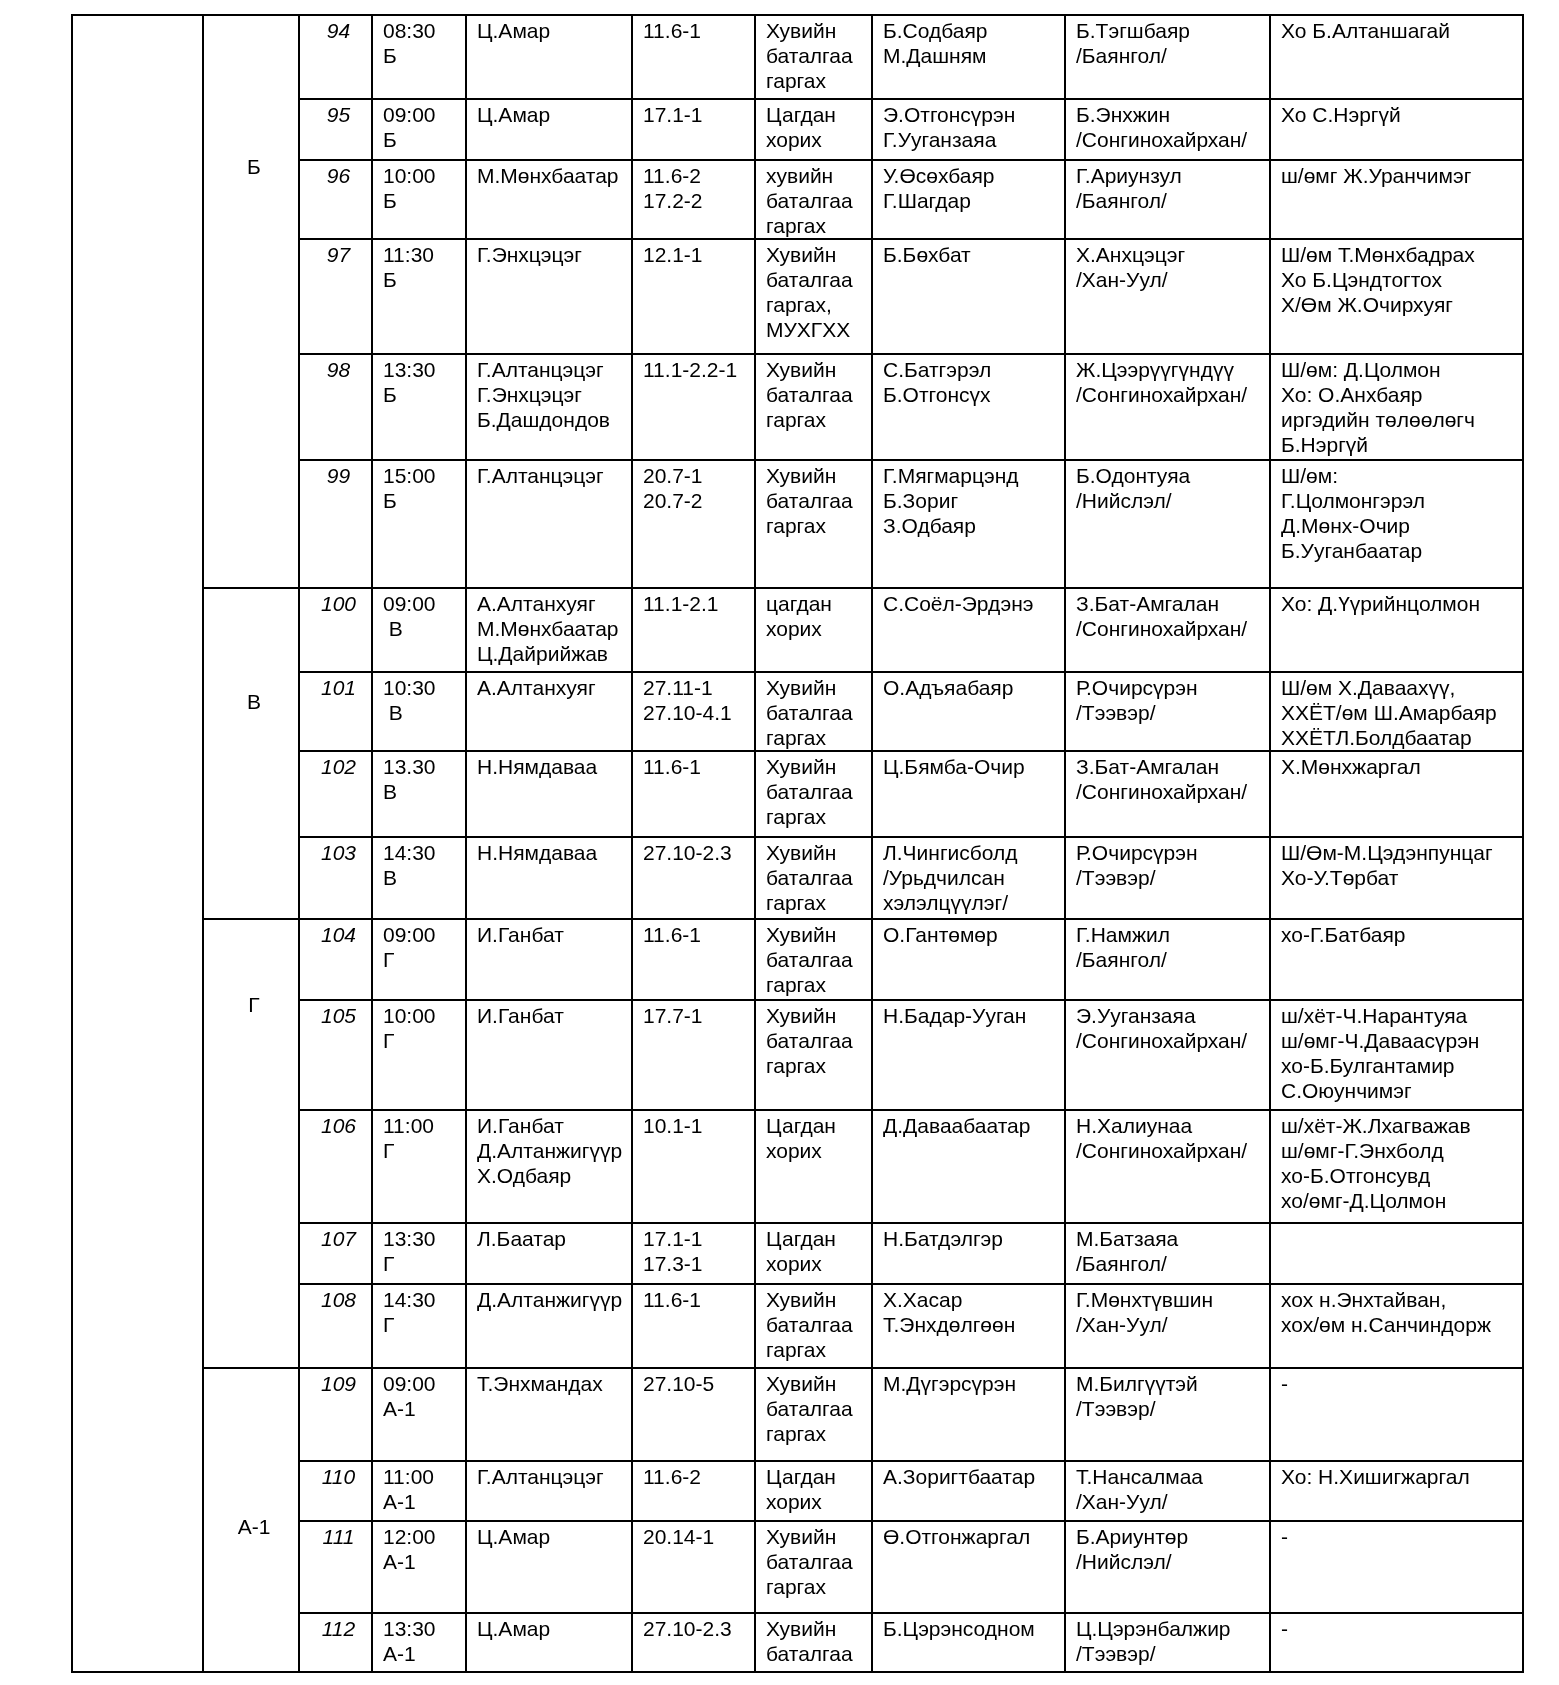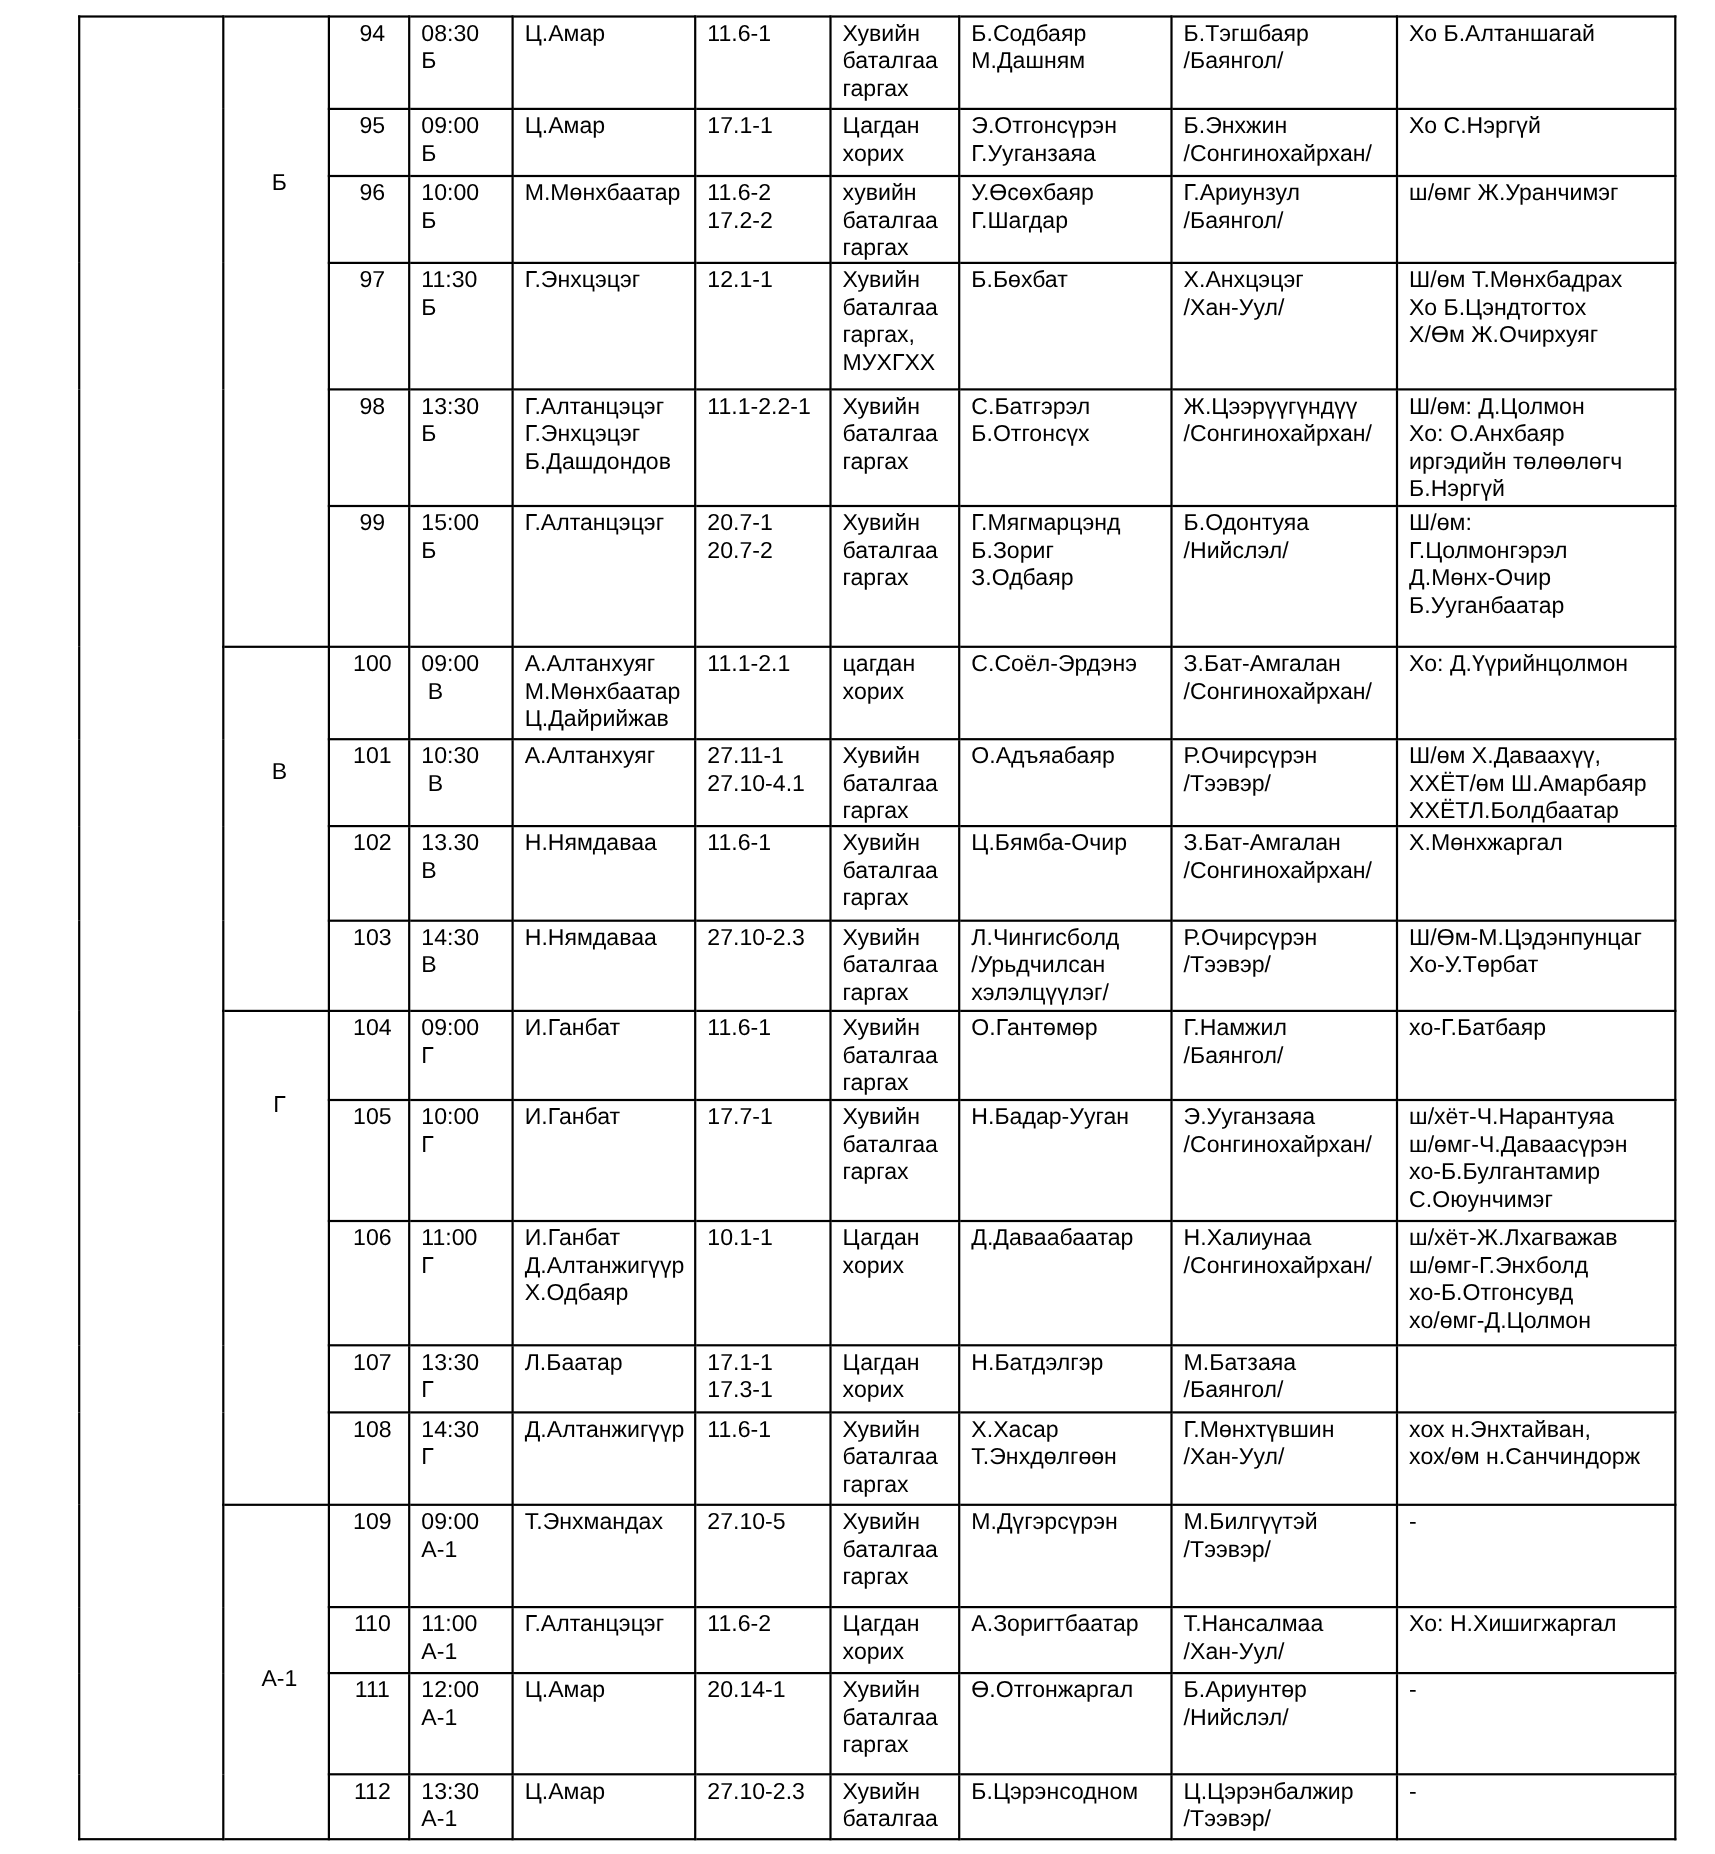--- a/index.html
+++ b/index.html
@@ -45,20 +45,21 @@
   td.group {
     text-align: center;
     vertical-align: top;
     padding-left: 0;
     padding-right: 0;
   }
   td.c-no {
     text-align: center;
     vertical-align: middle;
     padding: 0 14px 0 0;
+    font-style: italic;
   }
   td.c-time {
     padding-left: 13px;
   }
   td.c-articles {
     white-space: pre;
     padding-left: 8px;
     padding-right: 2px;
   }
   td.va-mid { vertical-align: middle; }

